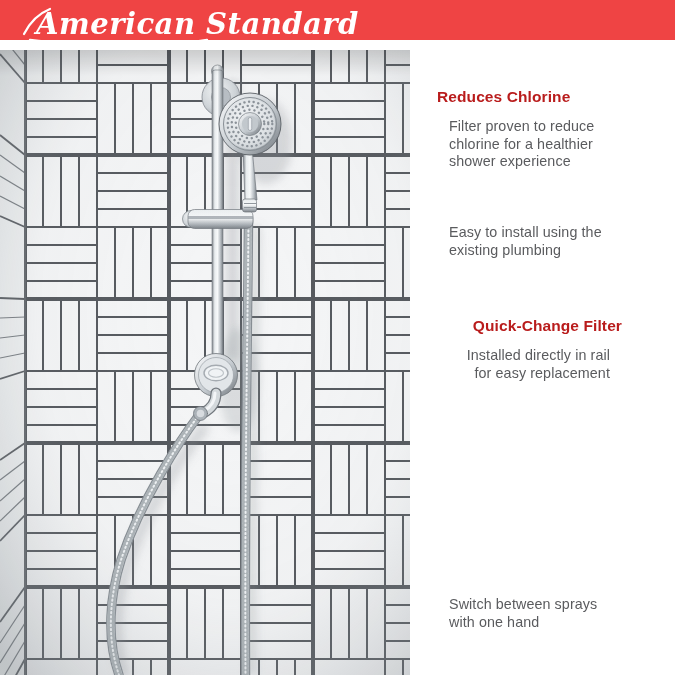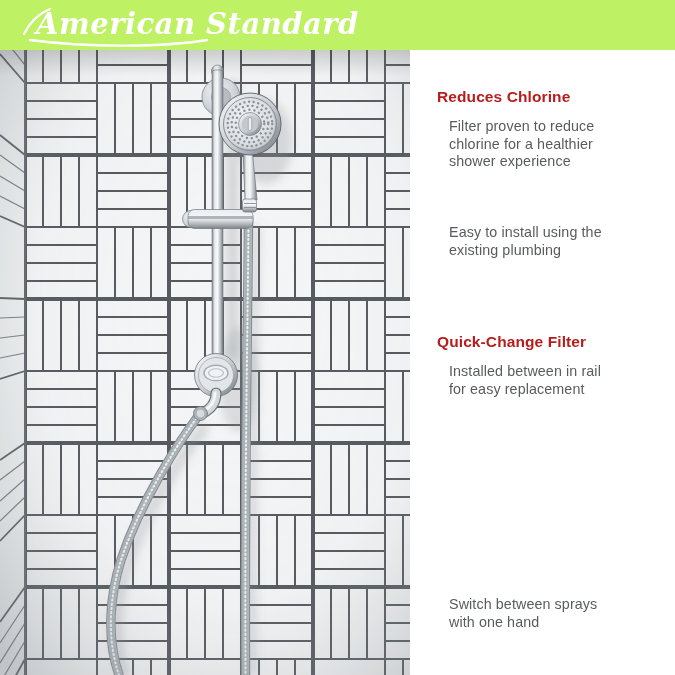--- a/index.html
+++ b/index.html
@@ -1,33 +1,33 @@
 <!DOCTYPE html>
 <html><head>
 <meta charset="utf-8">
 <style>
   html,body{margin:0;padding:0;}
   body{width:675px;height:675px;position:relative;background:#ffffff;
        font-family:"Liberation Sans", sans-serif;overflow:hidden;}
 
   
-  .banner{position:absolute;left:0;top:0;width:675px;height:50px;background:#bef264;}
+  .banner{position:absolute;left:0;top:0;width:675px;height:40px;background:#ef4444;}
   .banner svg{display:block;}
 
   
   .photo{position:absolute;left:0;top:50px;width:410px;height:625px;background:#f4f5f6;}
   .photo svg{display:block;}
 
   
   .features{position:absolute;left:437px;top:0;width:200px;}
   .feature{position:absolute;left:0;width:185px;}
   .feature h3{margin:0 0 3px 0;font-size:15.5px;font-weight:bold;color:#b91c1c;
               letter-spacing:.1px;line-height:18px;}
   .feature p{margin:12px;font-size:14.3px;color:#5a5b5e;line-height:17.6px;letter-spacing:.1px;}
-  .f1{top:88px;} .f2{top:212px;} .f3{top:333px;} .f4{top:460px;} .f5{top:584px;}
+  .f1{top:88px;} .f2{top:212px;} .f3{top:317px;text-align:right;} .f4{top:460px;} .f5{top:584px;}
 </style>
 </head>
 <body>
 
 <div class="banner">
   <svg width="675" height="50" viewBox="0 0 675 50">
     <text x="36" y="34" font-family="DejaVu Serif, serif" font-style="italic" font-weight="bold" font-size="29" fill="#ffffff" letter-spacing="0.5">American Standard</text>
     <path d="M30 40 C 90 48 165 47 207 40" stroke="#ffffff" stroke-width="2.4" fill="none" stroke-linecap="round"></path>
     <path d="M24 34 C 30 22 40 13 50 9" stroke="#ffffff" stroke-width="2.2" fill="none" stroke-linecap="round"></path>
   </svg>
@@ -211,20 +211,20 @@
 <div class="features">
   <div class="feature f1">
     <h3>Reduces Chlorine</h3>
     <p>Filter proven to reduce chlorine for a healthier shower experience</p>
   </div>
   <div class="feature f2">
     <p>Easy to install using the existing plumbing</p>
   </div>
   <div class="feature f3">
     <h3>Quick-Change Filter</h3>
-    <p>Installed between in rail for easy replacement</p>
+    <p>Installed directly in rail for easy replacement</p>
   </div>
   <div class="feature f4">
   </div>
   <div class="feature f5">
     <p>Switch between sprays with one hand</p>
   </div>
 </div>
 
 </body></html>

